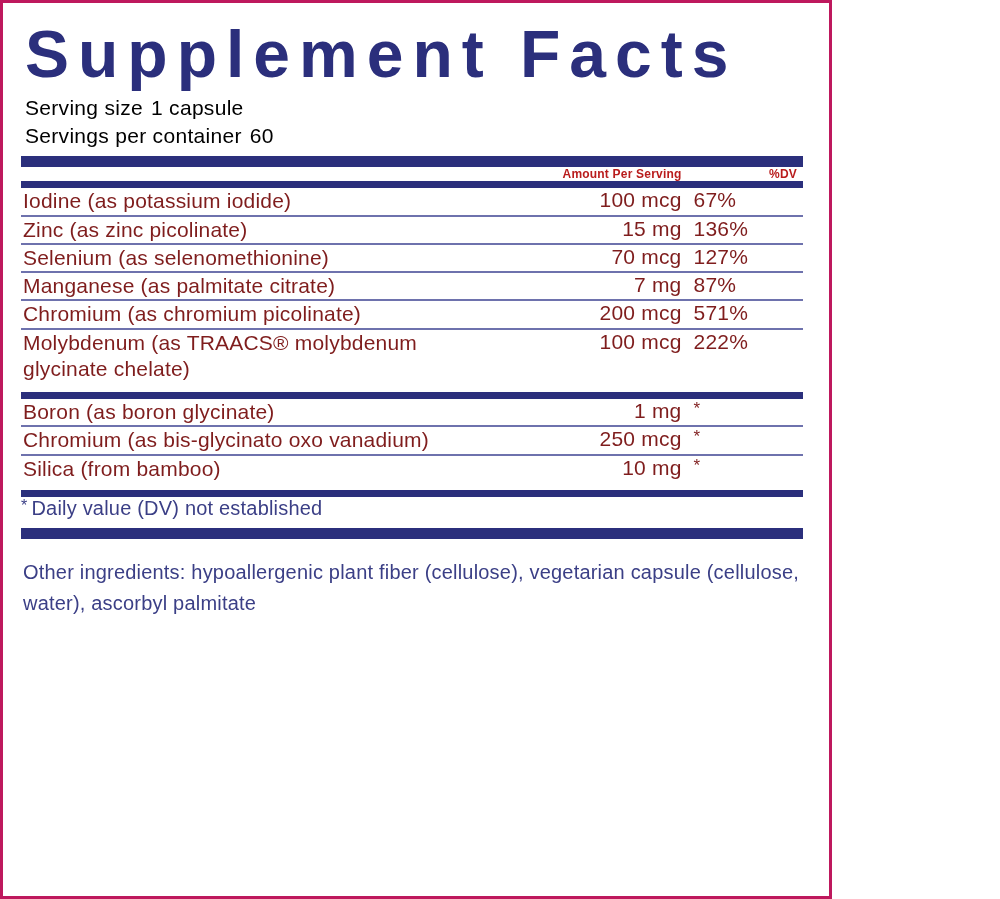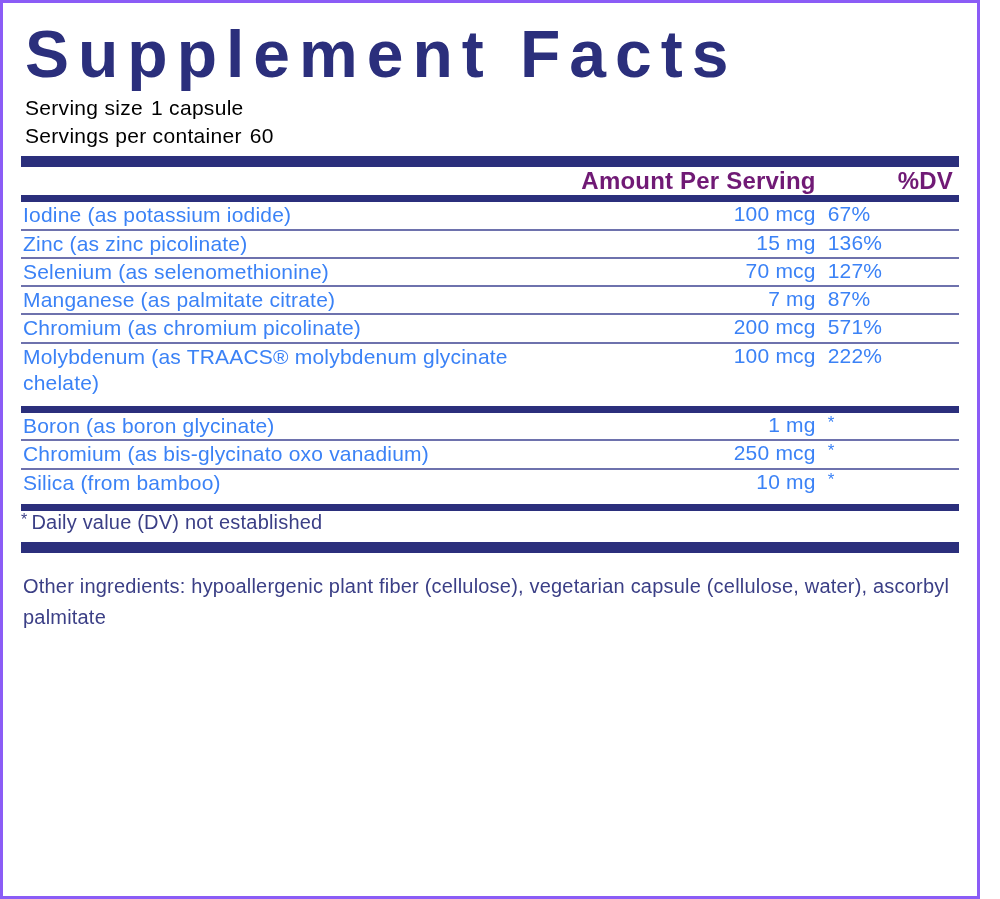--- a/index.html
+++ b/index.html
@@ -8,24 +8,24 @@
     background: #ffffff;
   }
   body {
     width: 1000px;
     height: 899px;
     font-family: "Liberation Sans", sans-serif;
     color: #2b2f7c;
   }
   #panel {
     box-sizing: border-box;
-    width: 980px;
+    width: 832px;
     height: 899px;
-    border: 3px solid #8b5cf6;
-    padding: 10px 18px 0 18px;
+    border: 3px solid #be185d;
+    padding: 10px 26px 0 18px;
     background: #ffffff;
   }
   #title {
     font-size: 66px;
     font-weight: bold;
     letter-spacing: 9px;
     line-height: 1.08;
     color: #2b2f7c;
     margin: 6px 0 6px 4px;
     white-space: nowrap;
@@ -60,32 +60,32 @@
   }
   table.facts td, table.facts th {
     padding: 0;
     vertical-align: top;
   }
   .col-name { width: 56%; }
   .col-amt  { width: 30%; }
   .col-dv   { width: 14%; }
 
   .hdr-row td {
-    font-size: 24px;
+    font-size: 12px;
     font-weight: bold;
-    color: #701a75;
+    color: #b91c1c;
     padding: 6px 0 7px 0;
     letter-spacing: 0.2px;
   }
   .hdr-amt { text-align: right; padding-right: 12px !important; }
   .hdr-dv  { text-align: right; padding-right: 6px !important; }
 
   .nut-row td {
     font-size: 21px;
-    color: #3b82f6;
+    color: #7f1d1d;
     padding: 7px 0 7px 0;
     letter-spacing: 0.2px;
   }
   .nut-name { padding-left: 2px !important; line-height: 1.25; }
   .nut-amt  { text-align: right; padding-right: 12px !important; white-space: nowrap; }
   .nut-dv   { text-align: left; padding-right: 6px !important; white-space: nowrap; }
   .nut-dv.star { font-size: 17px; padding-right: 22px !important; vertical-align: top; }
 
   .sep-row td { padding: 0; }
   .sep-row .rule-thin { height: 2px; background: #6e72ad; }

